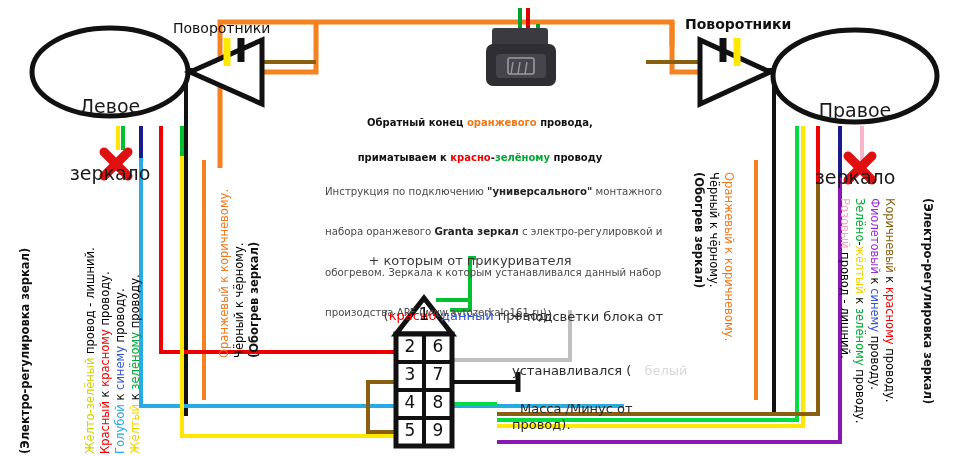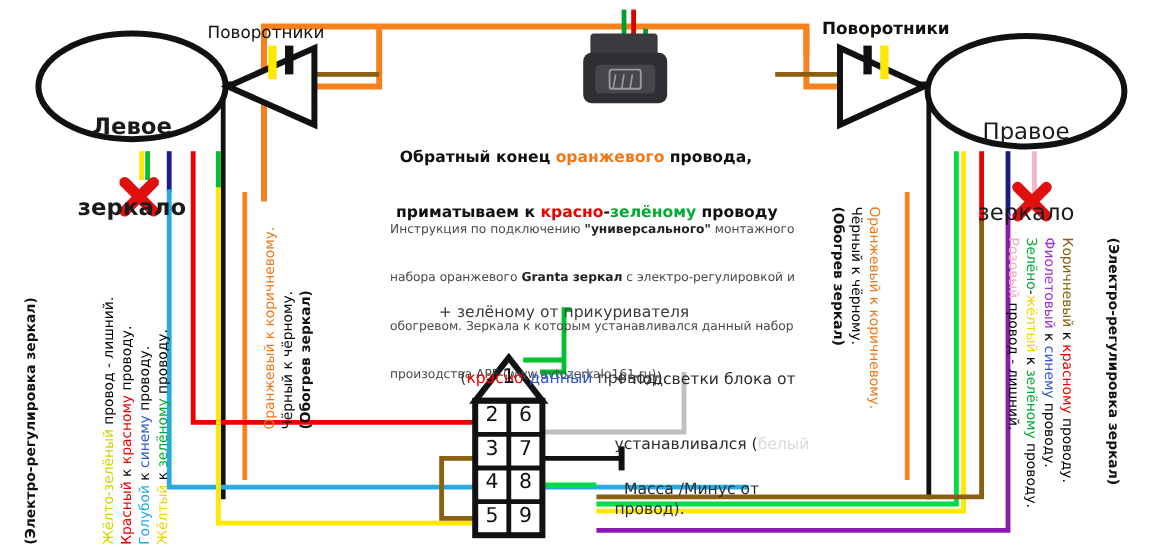--- a/index.html
+++ b/index.html
@@ -10,26 +10,26 @@
   .txt{position:absolute;white-space:pre;line-height:1.18;}
 
   
   .mirror-label{font-size:19px;color:#1a1a1a;text-align:center;width:150px;}
 
   
   .turn-label{font-size:14px;color:#111;}
   .turn-label.bold{font-weight:bold;}
 
   
-  .headline{font-size:13px;font-weight:bold;color:#111;width:300px;text-align:center;}
+  .headline{font-size:10px;font-weight:bold;color:#111;width:300px;text-align:center;}
   .c-orange{color:#f07818;}
   .c-red{color:#ee0000;}
   .c-green{color:#00aa33;}
   .c-blue{color:#3355cc;}
-  .c-white{color:#d9d9d9;}
+  .c-white{color:#d9d9d9;margin-left:13px;}
   .c-yellow{color:#f2d500;}
   .c-pink{color:#f4a7c0;}
   .c-violet{color:#9b30d0;}
   .c-brown{color:#8a6010;}
   .c-ltblue{color:#29abe2;}
   .c-gryellow{color:#cfd400;}
 
   
   .para{font-size:10.2px;color:#4a4a4a;width:290px;text-align:left;line-height:1.32;}
   .para b{color:#222;}
@@ -140,21 +140,21 @@
       <rect x="492" y="28" width="56" height="22" rx="3" fill="#3a3a3f"></rect>
       <rect x="486" y="44" width="70" height="42" rx="7" fill="#2e2e33"></rect>
       <rect x="496" y="54" width="50" height="24" rx="4" fill="#45454b"></rect>
       <rect x="508" y="58" width="26" height="16" rx="2" fill="none" stroke="#9a9aa2" stroke-width="1.6"></rect>
       <line x1="513" y1="62" x2="511" y2="74" stroke="#9a9aa2" stroke-width="1.4"></line>
       <line x1="520" y1="62" x2="518" y2="74" stroke="#9a9aa2" stroke-width="1.4"></line>
       <line x1="527" y1="62" x2="525" y2="74" stroke="#9a9aa2" stroke-width="1.4"></line>
     </g>
   </svg>
 
-  <div class="txt mirror-label" style="left:35px;top:50px;font-weight:bold;">
+  <div class="txt mirror-label" style="left:35px;top:50px;">
     <div>Левое</div>
     <div>зеркало</div>
   </div>
   <div class="txt mirror-label" style="left:780px;top:54px;">
     <div>Правое</div>
     <div>зеркало</div>
   </div>
 
   <div class="txt turn-label" style="left:173px;top:20px;">Поворотники</div>
   <div class="txt turn-label bold" style="left:685px;top:16px;">Поворотники</div>
@@ -165,21 +165,21 @@
   </div>
 
   <div class="txt para" style="left:325px;top:158px;">
     <div><span>Инструкция по подключению </span><b>"универсального"</b><span> монтажного</span></div>
     <div><span>набора оранжевого </span><b>Granta зеркал</b><span> с электро-регулировкой и</span></div>
     <div>обогревом. Зеркала к которым устанавливался данный набор</div>
     <div>произодства APF (www.avtozerkalo161.ru).</div>
   </div>
 
   <div class="txt plus-line" style="left:320px;top:216px;">
-    <div>+ зелёному от прикуривателя</div>
+    <div>+ которым от прикуривателя</div>
     <div><span>(</span><span class="c-red">красно</span><span>-</span><span class="c-blue">данный</span><span> провод).</span></div>
   </div>
 
   <div class="txt note" style="left:512px;top:272px;">
     <div>+ подсветки блока от</div>
     <div><span>устанавливался (</span><span class="c-white">белый</span></div>
     <div>провод).</div>
   </div>
 
   <div class="txt note" style="left:520px;top:364px;">

